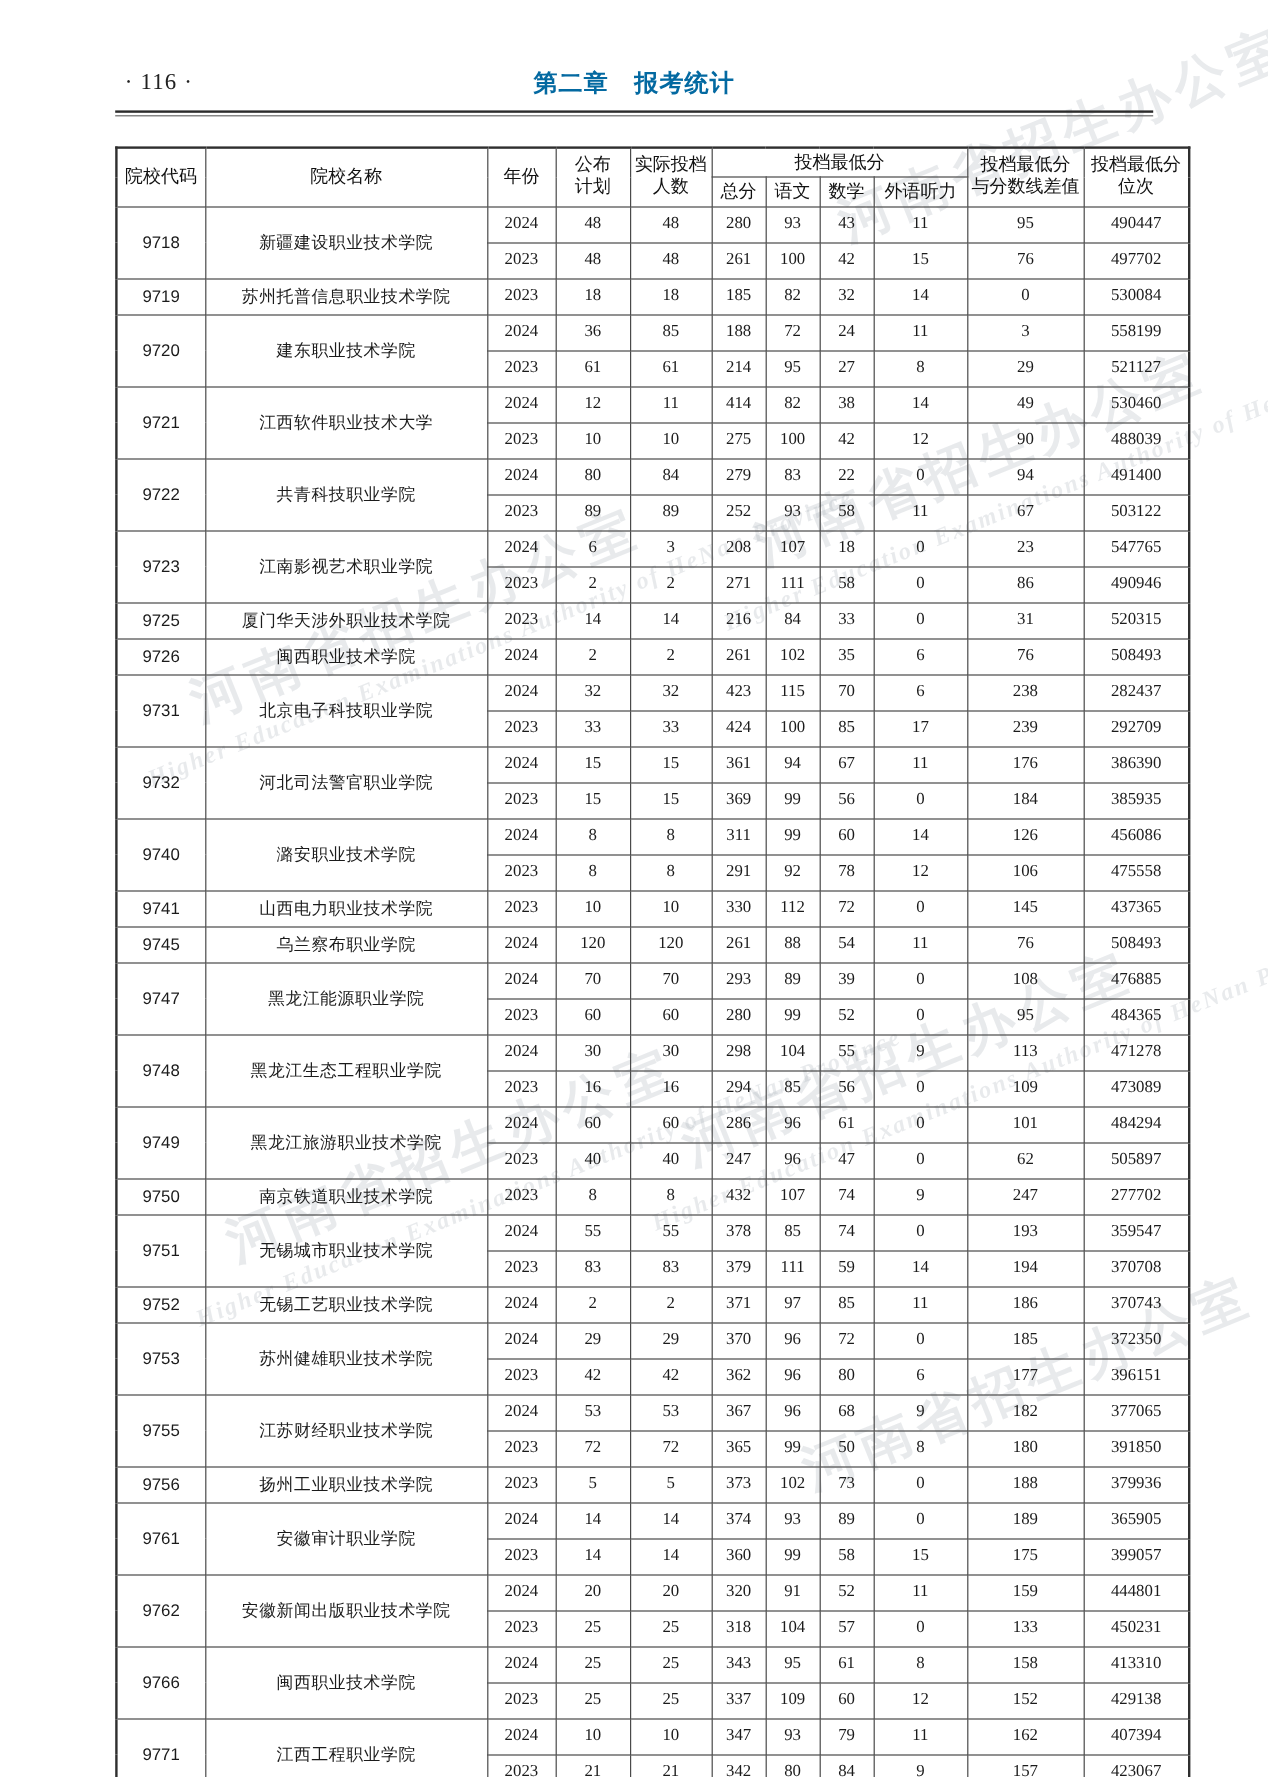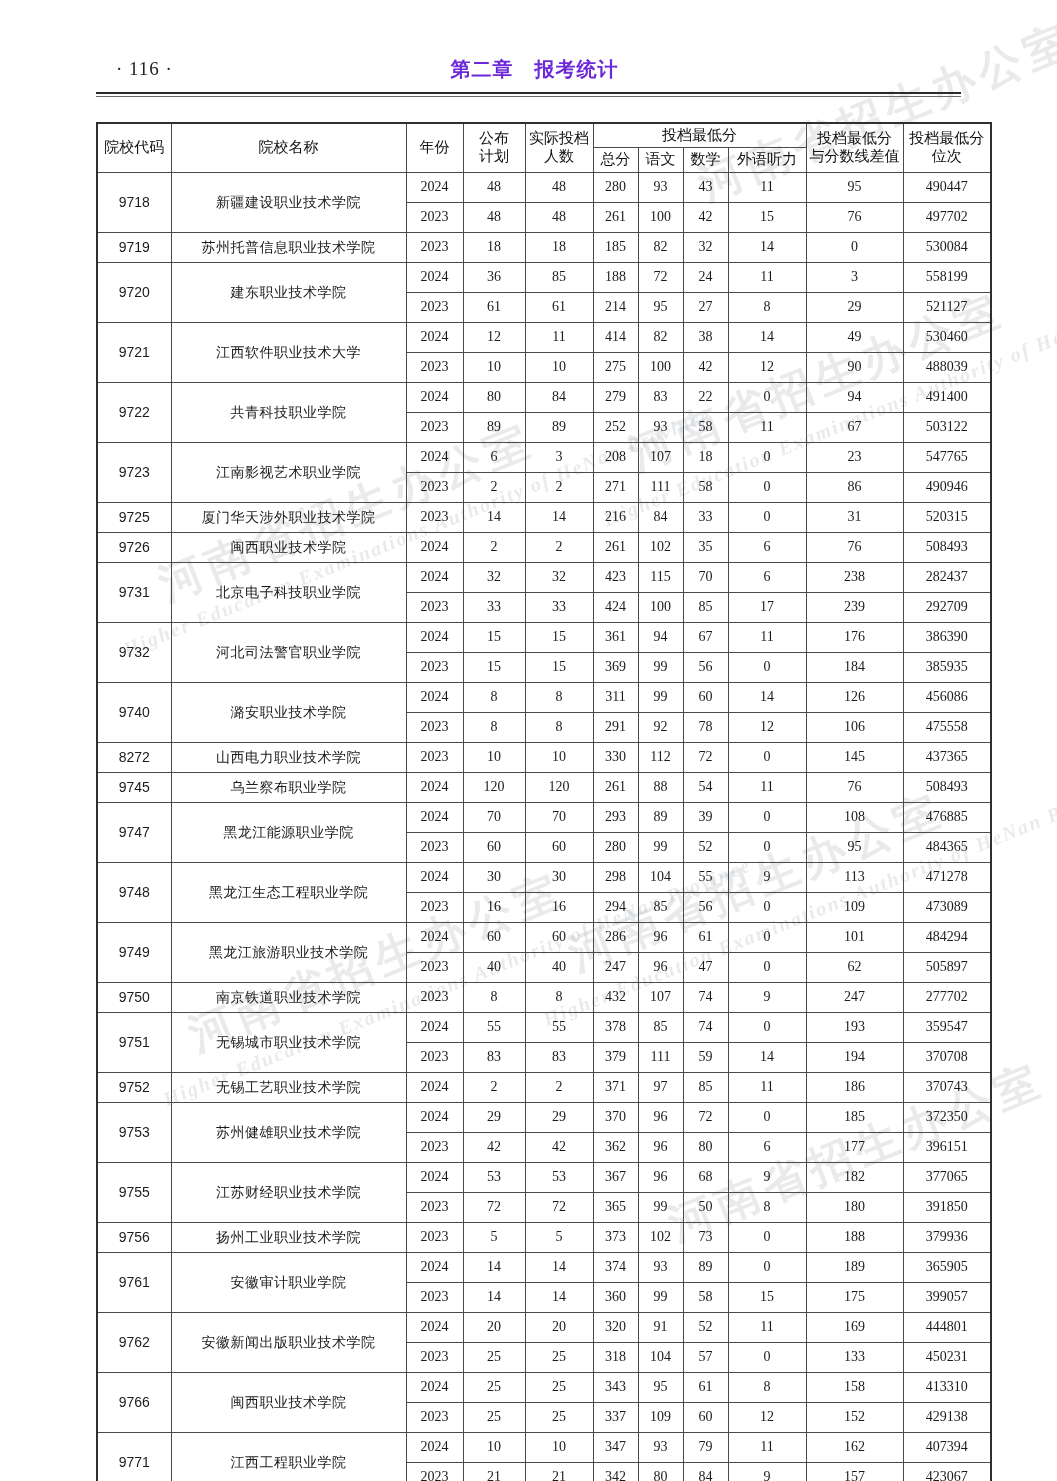--- a/index.html
+++ b/index.html
@@ -25,41 +25,40 @@
     padding: 0;
   }
 
   
   .runhead {
     position: absolute;
     top: 56px;
     left: 96px;
     right: 96px;
     height: 40px;
-    margin-left: 12px;
   }
   .folio {
     position: absolute;
     left: 8px;
     top: 2px;
     font-size: 19px;
     letter-spacing: 1px;
     font-family: "Liberation Serif", serif;
     color: #222;
   }
   .chapter-title {
     position: absolute;
     left: 0;
     right: 0;
     top: 0;
     text-align: center;
     font-size: 20px;
     font-weight: bold;
     letter-spacing: 1px;
-    color: #6d28d9;
+    color: #0369a1;
     font-family: "DejaVu Sans", sans-serif;
   }
   .rule-wrap {
     position: absolute;
     top: 92px;
     left: 96px;
     width: 865px;
   }
   .rule-thick {
     height: 2px;
@@ -467,21 +466,21 @@
             <td class="c-num">8</td>
             <td class="c-num">8</td>
             <td class="c-num">291</td>
             <td class="c-num">92</td>
             <td class="c-num">78</td>
             <td class="c-num">12</td>
             <td class="c-num">106</td>
             <td class="c-num bd-outer-right">475558</td>
           </tr>
           <tr>
-            <td class="c-code bd-outer-left" rowspan="1">8272</td>
+            <td class="c-code bd-outer-left" rowspan="1">9741</td>
             <td class="c-name" rowspan="1">山西电力职业技术学院</td>
             <td class="c-num">2023</td>
             <td class="c-num">10</td>
             <td class="c-num">10</td>
             <td class="c-num">330</td>
             <td class="c-num">112</td>
             <td class="c-num">72</td>
             <td class="c-num">0</td>
             <td class="c-num">145</td>
             <td class="c-num bd-outer-right">437365</td>
@@ -709,21 +708,21 @@
           <tr>
             <td class="c-code bd-outer-left" rowspan="2">9762</td>
             <td class="c-name" rowspan="2">安徽新闻出版职业技术学院</td>
             <td class="c-num">2024</td>
             <td class="c-num">20</td>
             <td class="c-num">20</td>
             <td class="c-num">320</td>
             <td class="c-num">91</td>
             <td class="c-num">52</td>
             <td class="c-num">11</td>
-            <td class="c-num">169</td>
+            <td class="c-num">159</td>
             <td class="c-num bd-outer-right">444801</td>
           </tr>
           <tr>
             <td class="c-num">2023</td>
             <td class="c-num">25</td>
             <td class="c-num">25</td>
             <td class="c-num">318</td>
             <td class="c-num">104</td>
             <td class="c-num">57</td>
             <td class="c-num">0</td>

